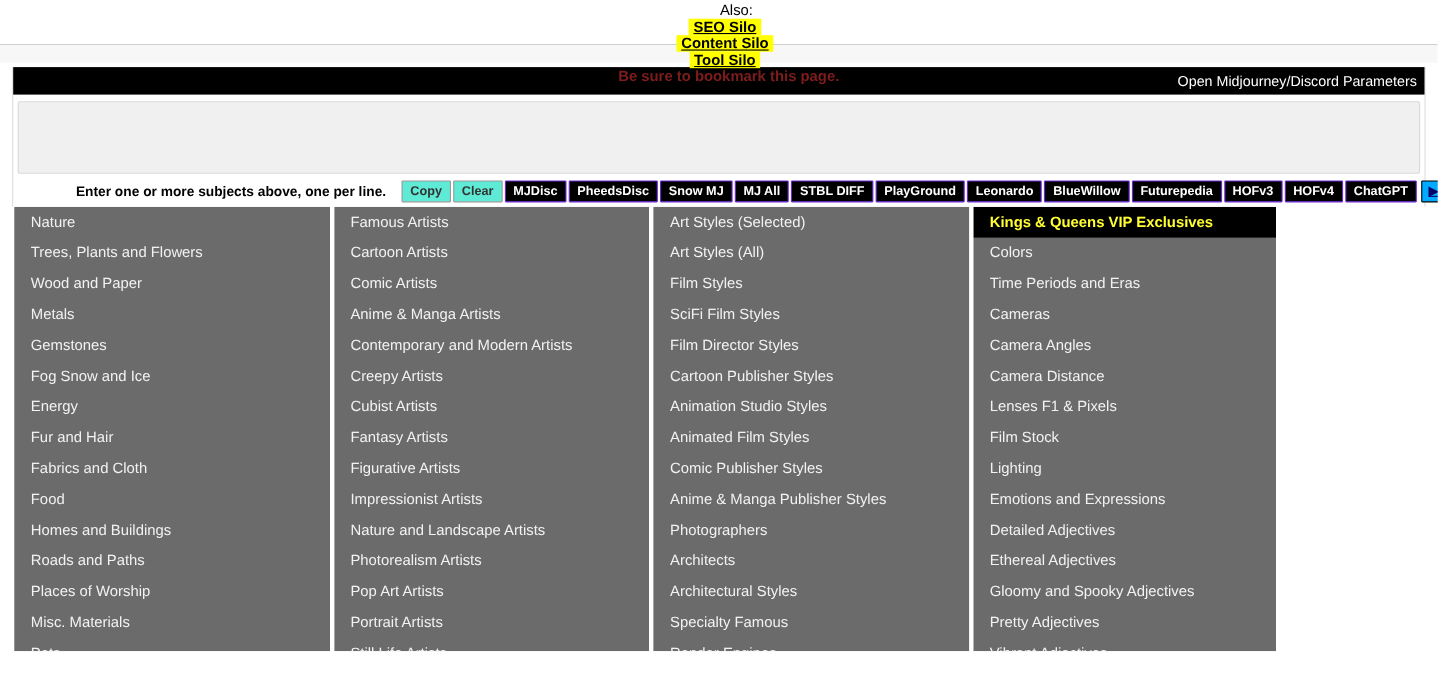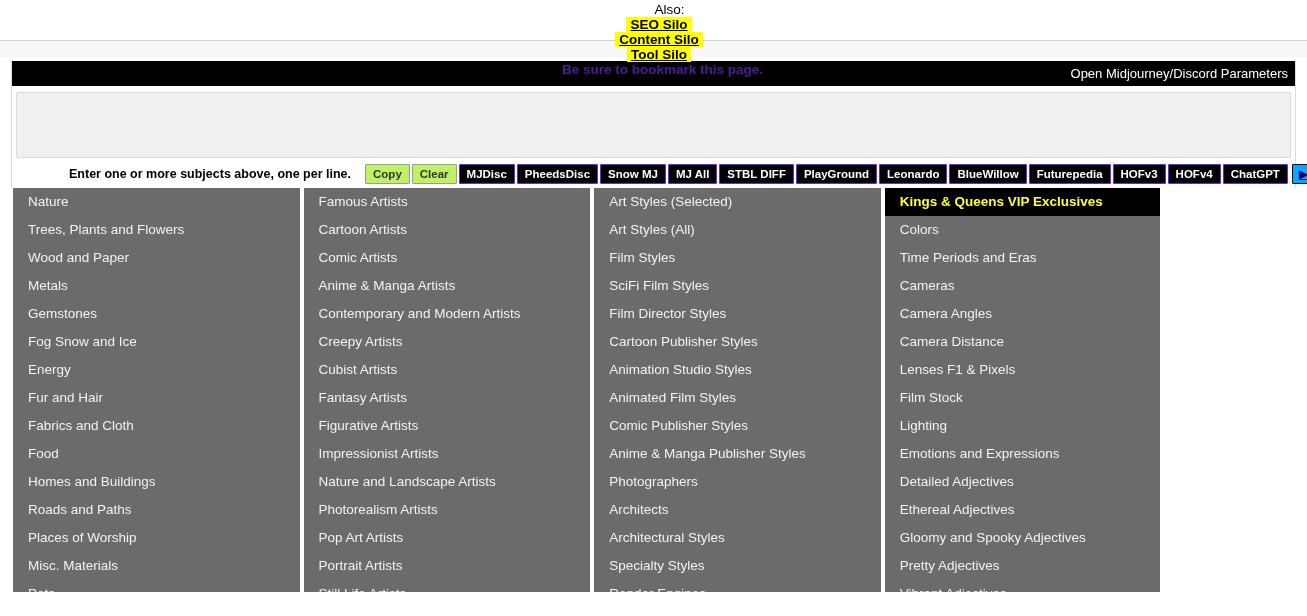--- a/index.html
+++ b/index.html
@@ -48,21 +48,21 @@
     font-size: 13.5px;
     font-weight: bold;
     text-decoration: underline;
     padding: 0 4px;
     margin-left: 11px;
     cursor: pointer;
   }
   .bookmark-note {
     font-size: 13.5px;
     font-weight: bold;
-    color: #4c1d95;
+    color: #7f1d1d;
     margin-left: 18px;
   }
 
   .hr-sep {
     height: 1px;
     background: #cfcfcf;
     width: 100%;
   }
   .gap-band {
     height: 16px;
@@ -129,21 +129,21 @@
     margin-left: 55px;
     margin-right: 14px;
   }
   .btn {
     font-size: 11.5px;
     font-weight: bold;
     font-family: "Liberation Sans", sans-serif;
     padding: 2px 7px;
     margin-right: 2px;
     border: 1px solid #9a9a9a;
-    background: #bef264;
+    background: #5eead4;
     color: #333;
     line-height: 14px;
     height: 20px;
     cursor: pointer;
     border-radius: 1px;
   }
   .btn.dark {
     background: #000000;
     color: #ffffff;
     border: 1px solid #6d28d9;
@@ -302,21 +302,21 @@
     <div class="menu-item"><span>SciFi Film Styles</span><span class="chev">ⱟ</span></div>
     <div class="menu-item"><span>Film Director Styles</span><span class="chev">ⱟ</span></div>
     <div class="menu-item"><span>Cartoon Publisher Styles</span><span class="chev">ⱟ</span></div>
     <div class="menu-item"><span>Animation Studio Styles</span><span class="chev">ⱟ</span></div>
     <div class="menu-item"><span>Animated Film Styles</span><span class="chev">ⱟ</span></div>
     <div class="menu-item"><span>Comic Publisher Styles</span><span class="chev">ⱟ</span></div>
     <div class="menu-item"><span>Anime &amp; Manga Publisher Styles</span><span class="chev">ⱟ</span></div>
     <div class="menu-item"><span>Photographers</span><span class="chev">ⱟ</span></div>
     <div class="menu-item"><span>Architects</span><span class="chev">ⱟ</span></div>
     <div class="menu-item"><span>Architectural Styles</span><span class="chev">ⱟ</span></div>
-    <div class="menu-item"><span>Specialty Styles</span><span class="chev">ⱟ</span></div>
+    <div class="menu-item"><span>Specialty Famous</span><span class="chev">ⱟ</span></div>
     <div class="menu-item"><span>Render Engines</span><span class="chev">ⱟ</span></div>
   </div>
 
   <div class="menu-col">
     <div class="vip-header"><span>Kings &amp; Queens VIP Exclusives</span><span class="chev">ⱟ</span></div>
     <div class="menu-item"><span>Colors</span><span class="chev">ⱟ</span></div>
     <div class="menu-item"><span>Time Periods and Eras</span><span class="chev">ⱟ</span></div>
     <div class="menu-item"><span>Cameras</span><span class="chev">ⱟ</span></div>
     <div class="menu-item"><span>Camera Angles</span><span class="chev">ⱟ</span></div>
     <div class="menu-item"><span>Camera Distance</span><span class="chev">ⱟ</span></div>

